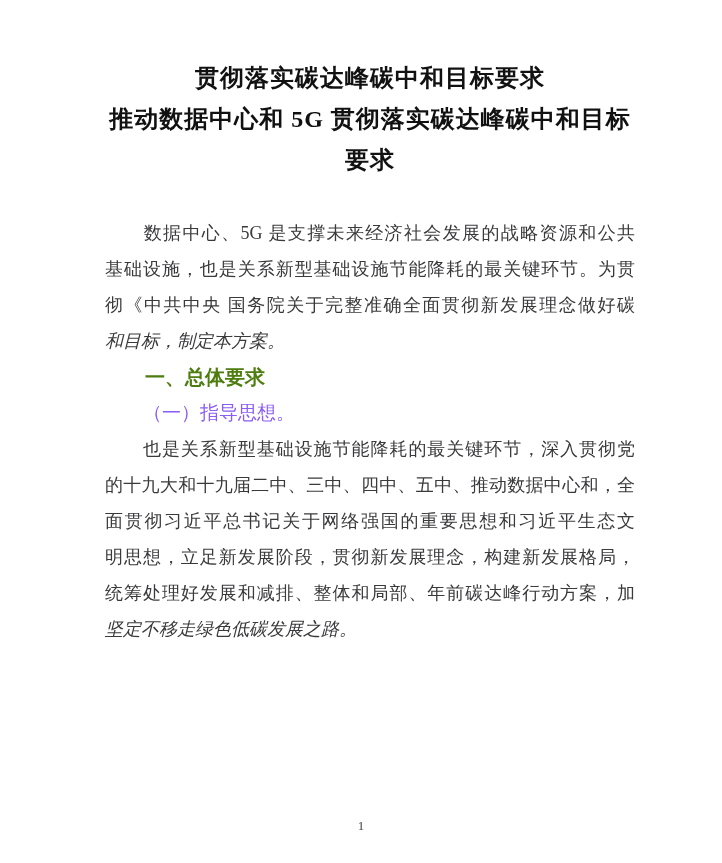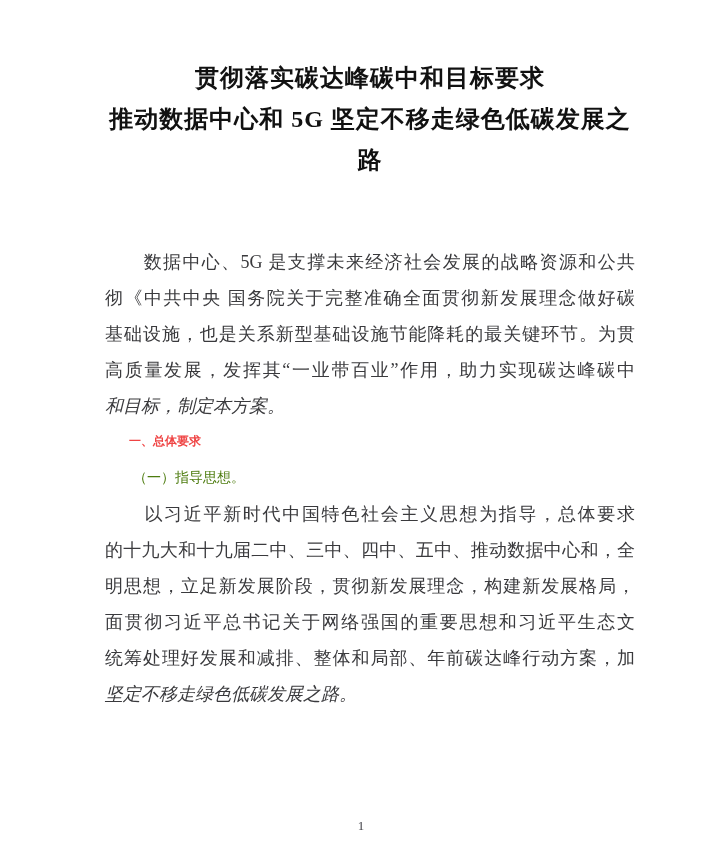--- a/index.html
+++ b/index.html
@@ -21,92 +21,91 @@
     width: 530px;
   }
   .doc-title {
     text-align: center;
     font-weight: bold;
     font-size: 24px;
     line-height: 41px;
     color: #111111;
     letter-spacing: 1px;
   }
-  .body-block { margin-top: 63px; }
+  .body-block { margin-top: 34px; }
   .para .jline {
     font-size: 18px;
     line-height: 36px;
     color: #3a3a3d;
     text-align: justify;
     text-align-last: justify;
     white-space: pre-wrap;
   }
   .para .jline:last-child { text-align-last: left; font-style: italic; }
   .title-block .jline {
     text-align: center;
     text-align-last: center;
     font-size: 24px;
     line-height: 41px;
     font-weight: bold;
     color: #111111;
   }
   .h1 {
-    font-family: Liberation Mono, monospace;
-    font-size: 12px;
+    font-family: Liberation Serif, serif;
+    font-size: 20px;
     line-height: 36px;
     font-weight: bold;
-    color: #ef4444;
+    color: #4d7c0f;
     text-indent: 2em;
   }
   .h2 {
-    font-size: 14px;
+    font-size: 19px;
     line-height: 36px;
-    color: #4d7c0f;
+    color: #8b5cf6;
     text-indent: 2em;
   }
   .page-num {
     position: absolute;
     top: 818px;
     left: 0;
     width: 100%;
     text-align: center;
     font-size: 13px;
     color: #44444a;
   }
 </style>
 </head>
 <body>
 
 <div class="page">
   <div class="content">
 
     <div class="doc-title title-block">
         <div class="jline">贯彻落实碳达峰碳中和目标要求</div>
-        <div class="jline">推动数据中心和 5G 坚定不移走绿色低碳发展之路</div>
+        <div class="jline">推动数据中心和 5G 贯彻落实碳达峰碳中和目标要求</div>
       </div>
 
     <div class="body-block">
 
       <div class="para">
           <div class="jline">　　数据中心、5G 是支撑未来经济社会发展的战略资源和公共</div>
+          <div class="jline">基础设施，也是关系新型基础设施节能降耗的最关键环节。为贯</div>
           <div class="jline">彻《中共中央 国务院关于完整准确全面贯彻新发展理念做好碳</div>
-          <div class="jline">基础设施，也是关系新型基础设施节能降耗的最关键环节。为贯</div>
-          <div class="jline">高质量发展，发挥其“一业带百业”作用，助力实现碳达峰碳中</div>
           <div class="jline">和目标，制定本方案。</div>
         </div>
 
       <div class="h1">一、总体要求</div>
 
       <div class="h2">（一）指导思想。</div>
 
       <div class="para">
-          <div class="jline">　　以习近平新时代中国特色社会主义思想为指导，总体要求</div>
+          <div class="jline">　　也是关系新型基础设施节能降耗的最关键环节，深入贯彻党</div>
           <div class="jline">的十九大和十九届二中、三中、四中、五中、推动数据中心和，全</div>
+          <div class="jline">面贯彻习近平总书记关于网络强国的重要思想和习近平生态文</div>
           <div class="jline">明思想，立足新发展阶段，贯彻新发展理念，构建新发展格局，</div>
-          <div class="jline">面贯彻习近平总书记关于网络强国的重要思想和习近平生态文</div>
           <div class="jline">统筹处理好发展和减排、整体和局部、年前碳达峰行动方案，加</div>
           <div class="jline">坚定不移走绿色低碳发展之路。</div>
         </div>
 
     </div>
   </div>
 
   <div class="page-num">1</div>
 </div>
 

